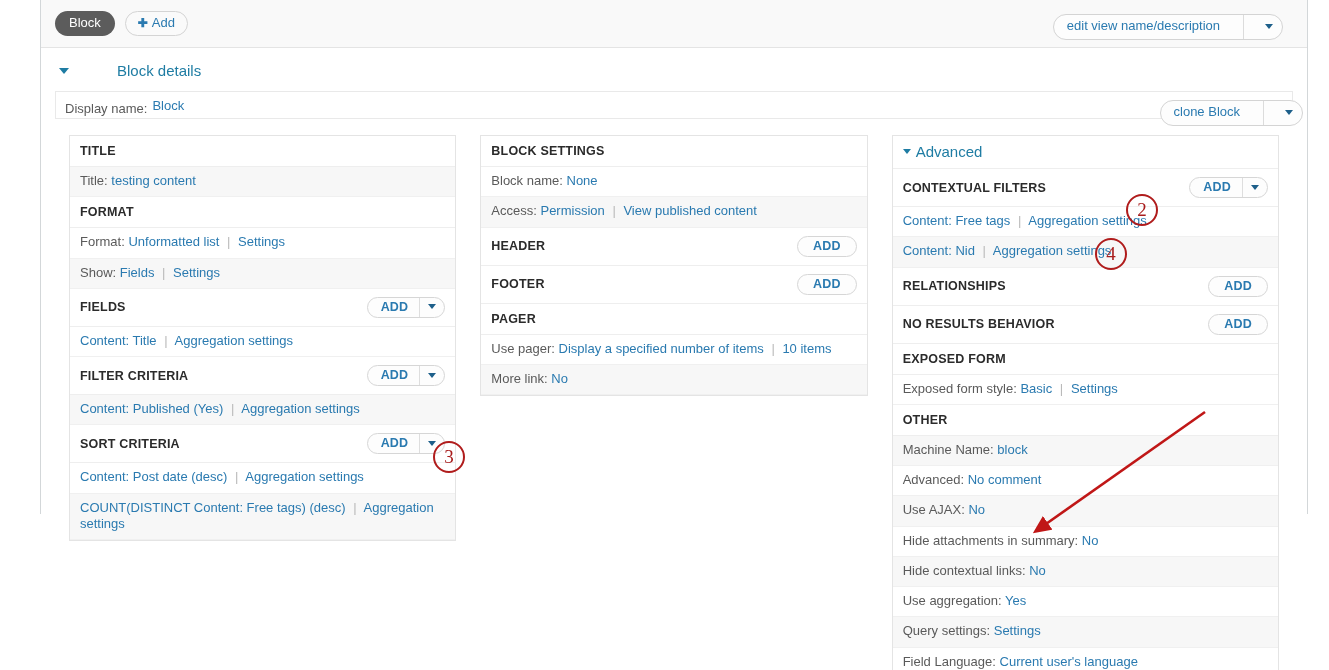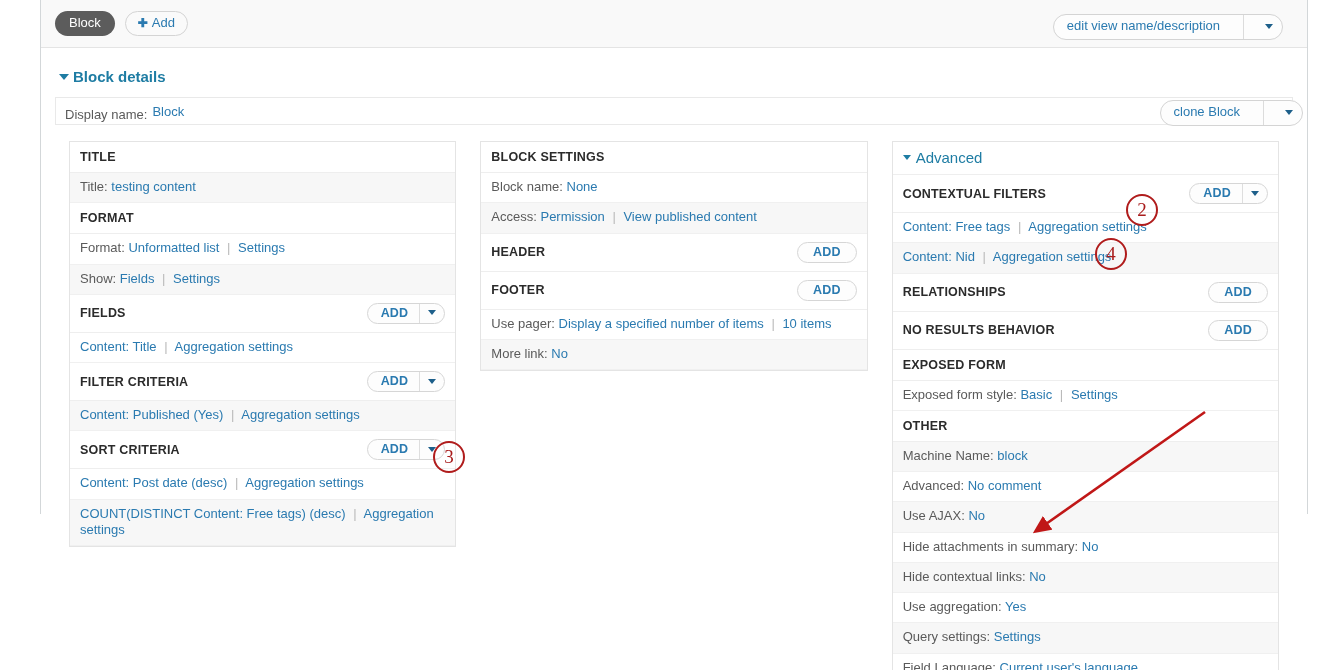--- a/index.html
+++ b/index.html
@@ -89,24 +89,25 @@
     border-right: 4px solid transparent;
     border-top: 5px solid #1d5f8a;
   }
   .edit-view-pill { right: 24px; top: 14px; }
 
   
   .details-area { padding: 14px 14px 0 14px; }
   .details-title {
     color: #1e7ca3;
     font-size: 15px;
-    font-weight: bold;
-    margin: 6px 0 12px 4px;
-    display: flex;
-    align-items: center;
+    font-weight: normal;
+    margin: 0 0 12px 4px;
+    display: flex;
+    align-items: center;
+    gap: 44px;
   }
   .details-title .tri {
     width: 0; height: 0;
     border-left: 5px solid transparent;
     border-right: 5px solid transparent;
     border-top: 6px solid #1e7ca3;
     margin-right: 4px;
   }
   .display-name-bar {
     border: 1px solid #e9e9e9;
@@ -378,20 +379,23 @@
               </span>
             </div>
 
             <div class="sec-head">
               <span>FOOTER</span>
               <span class="mini-pill solo">
                 <span class="lbl">Add</span>
               </span>
             </div>
 
+            <div class="sec-head">
+              <span>PAGER</span>
+            </div>
             <div class="row-line">
               <span class="lab">Use pager:</span>
               <span class="lnk">Display a specified number of items</span>
               <span class="pipe">|</span>
               <span class="lnk">10 items</span>
             </div>
             <div class="row-line alt">
               <span class="lab">More link:</span>
               <span class="lnk">No</span>
             </div>

